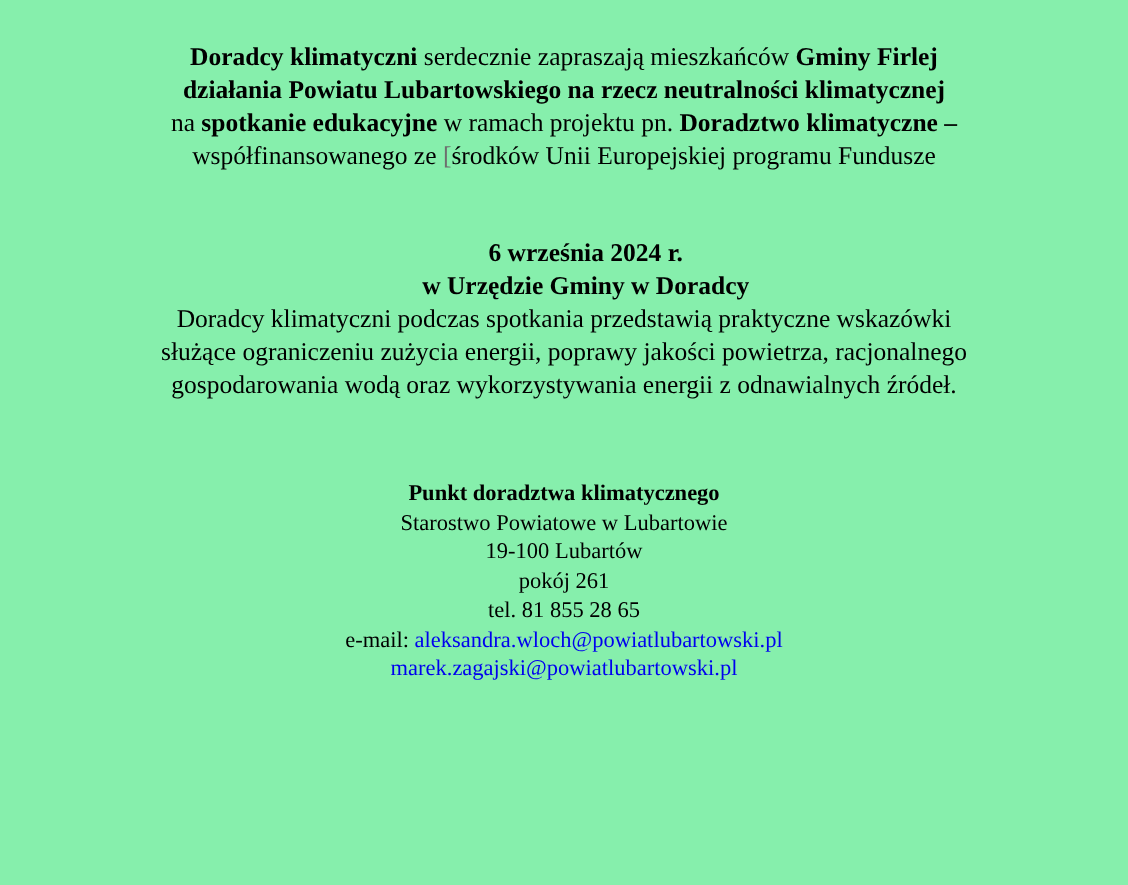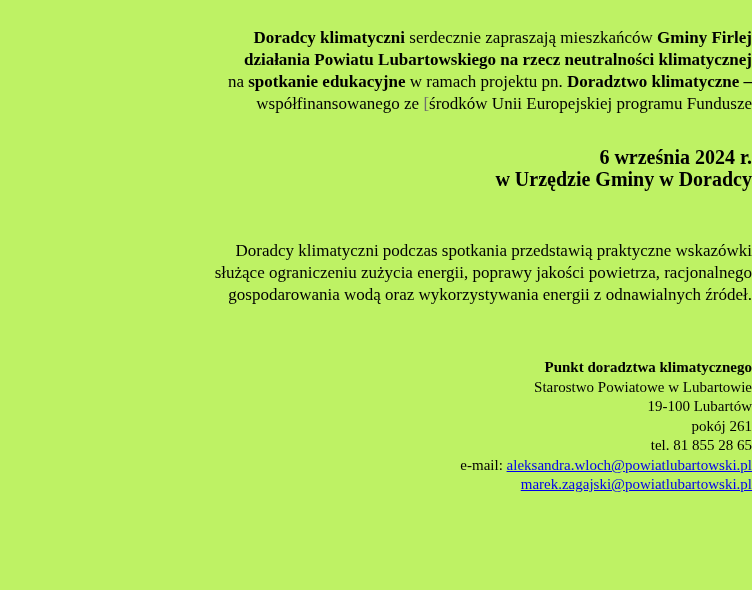--- a/index.html
+++ b/index.html
@@ -1,54 +1,52 @@
 <!DOCTYPE html>
 <html><head>
 <meta charset="utf-8">
 <style>
   html, body { margin: 0; padding: 0; background: #ffffff; }
   .page {
     position: relative;
     width: 752px;
     height: 590px;
-    background: #bef264;
+    background: #86efac;
     color: #000000;
     font-family: "Liberation Serif", "DejaVu Serif", serif;
-    text-align: right;
+    text-align: center;
     overflow: hidden;
   }
   .intro {
     padding-top: 27px;
     font-size: 17px;
     line-height: 22px;
   }
   .date-block {
-    margin-top: 31px;
-    font-size: 20px;
+    margin-top: 43px;
+    font-size: 17px;
     line-height: 22px;
     font-weight: bold;
     padding-left: 29px;
   }
   .desc {
-    margin-top: 50px;
     font-size: 17px;
     line-height: 22px;
   }
   .contact {
     margin-top: 52px;
     font-size: 15px;
     line-height: 19.5px;
   }
   .contact .heading { font-weight: bold; }
   .line { display: block; }
   b { font-weight: bold; }
   .bracket { color: #6e6e6e; }
   a.link {
     color: #0000EE;
-    text-decoration: underline;
     cursor: pointer;
   }
 </style>
 </head>
 <body>
 
 <div class="page">
 
   <div class="intro">
     <span class="line"><b>Doradcy klimatyczni</b><span> serdecznie zapraszają mieszkańców </span><b>Gminy Firlej</b></span>

